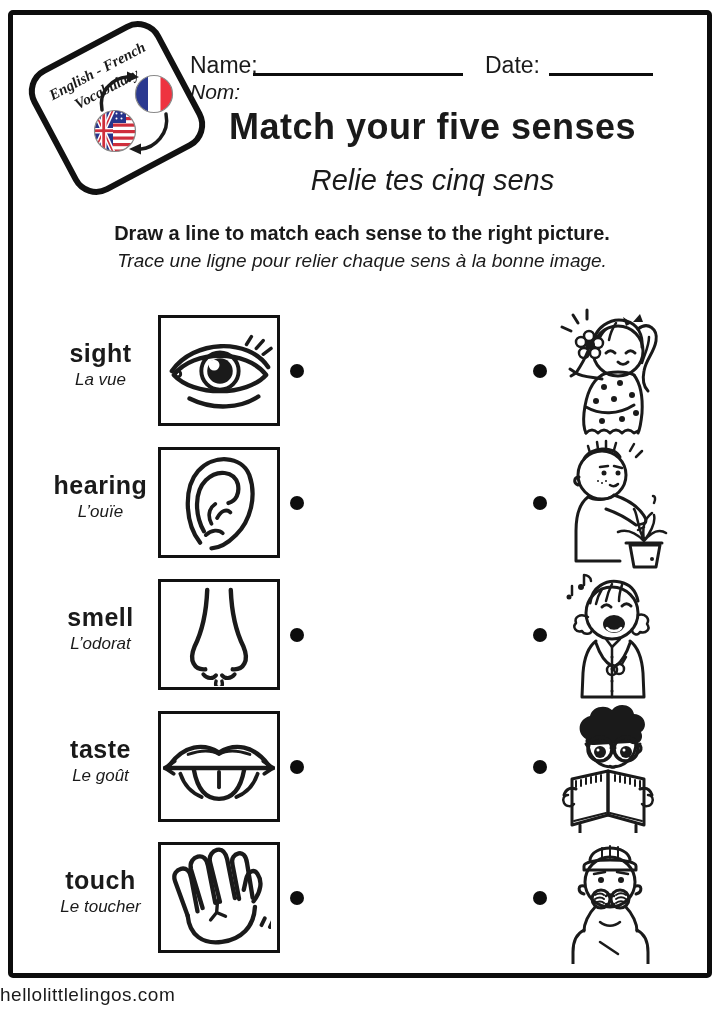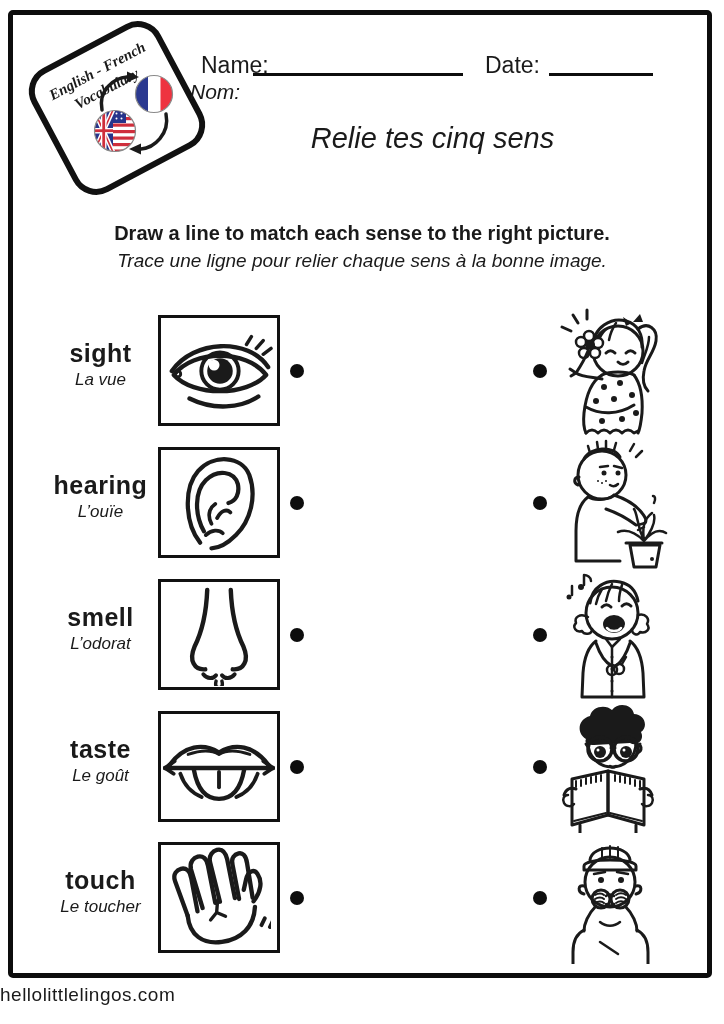--- a/index.html
+++ b/index.html
@@ -12,21 +12,21 @@
   
   .badge { position:absolute; left:44px; top:38px; width:146px; height:140px;
     border:6px solid #111; border-radius:26px; background:#fff;
     transform:rotate(-28deg); }
   .badge-text { padding-top:13px; text-align:center;
     font-family:"Liberation Serif", serif; font-style:italic; font-weight:bold;
     font-size:15px; line-height:1.3; color:#1a1a1a; }
   .flag-swap { position:absolute; left:84px; top:68px; width:100px; height:100px; }
 
   
-  .name-label { position:absolute; left:190px; top:52px; font-size:23px;margin-left:11px; }
+  .name-label { position:absolute; left:190px; top:52px; font-size:23px; }
   .nom-label  { position:absolute; left:190px; top:80px; font-size:21px; font-style:italic; }
   .date-label { position:absolute; left:485px; top:52px; font-size:23px;text-align:right; }
   .write-line { position:absolute; border-bottom:3px solid #0d0d0d; height:24px; }
   .name-line  { left:253px; top:52px; width:210px; }
   .date-line  { left:549px; top:52px; width:104px; }
 
   
   .title-block { position:absolute; left:185px; top:106px; width:495px; text-align:center; }
   .title-en { font-size:36px; font-weight:bold; letter-spacing:0.5px; }
   .title-fr { font-size:29px; font-style:italic; margin-top:16px; }
@@ -117,20 +117,21 @@
     </g>
   </svg>
 
   <div class="name-label">Name:</div>
   <div class="write-line name-line"></div>
   <div class="nom-label">Nom:</div>
   <div class="date-label">Date:</div>
   <div class="write-line date-line"></div>
 
   <div class="title-block">
+    <div class="title-en">Match your five senses</div>
     <div class="title-fr">Relie tes cinq sens</div>
   </div>
 
   <div class="instructions">
     <div class="instr-en">Draw a line to match each sense to the right picture.</div>
     <div class="instr-fr">Trace une ligne pour relier chaque sens à la bonne image.</div>
   </div>
 
   <div class="sense-row" style="top:447px">
     <div class="row-label">

